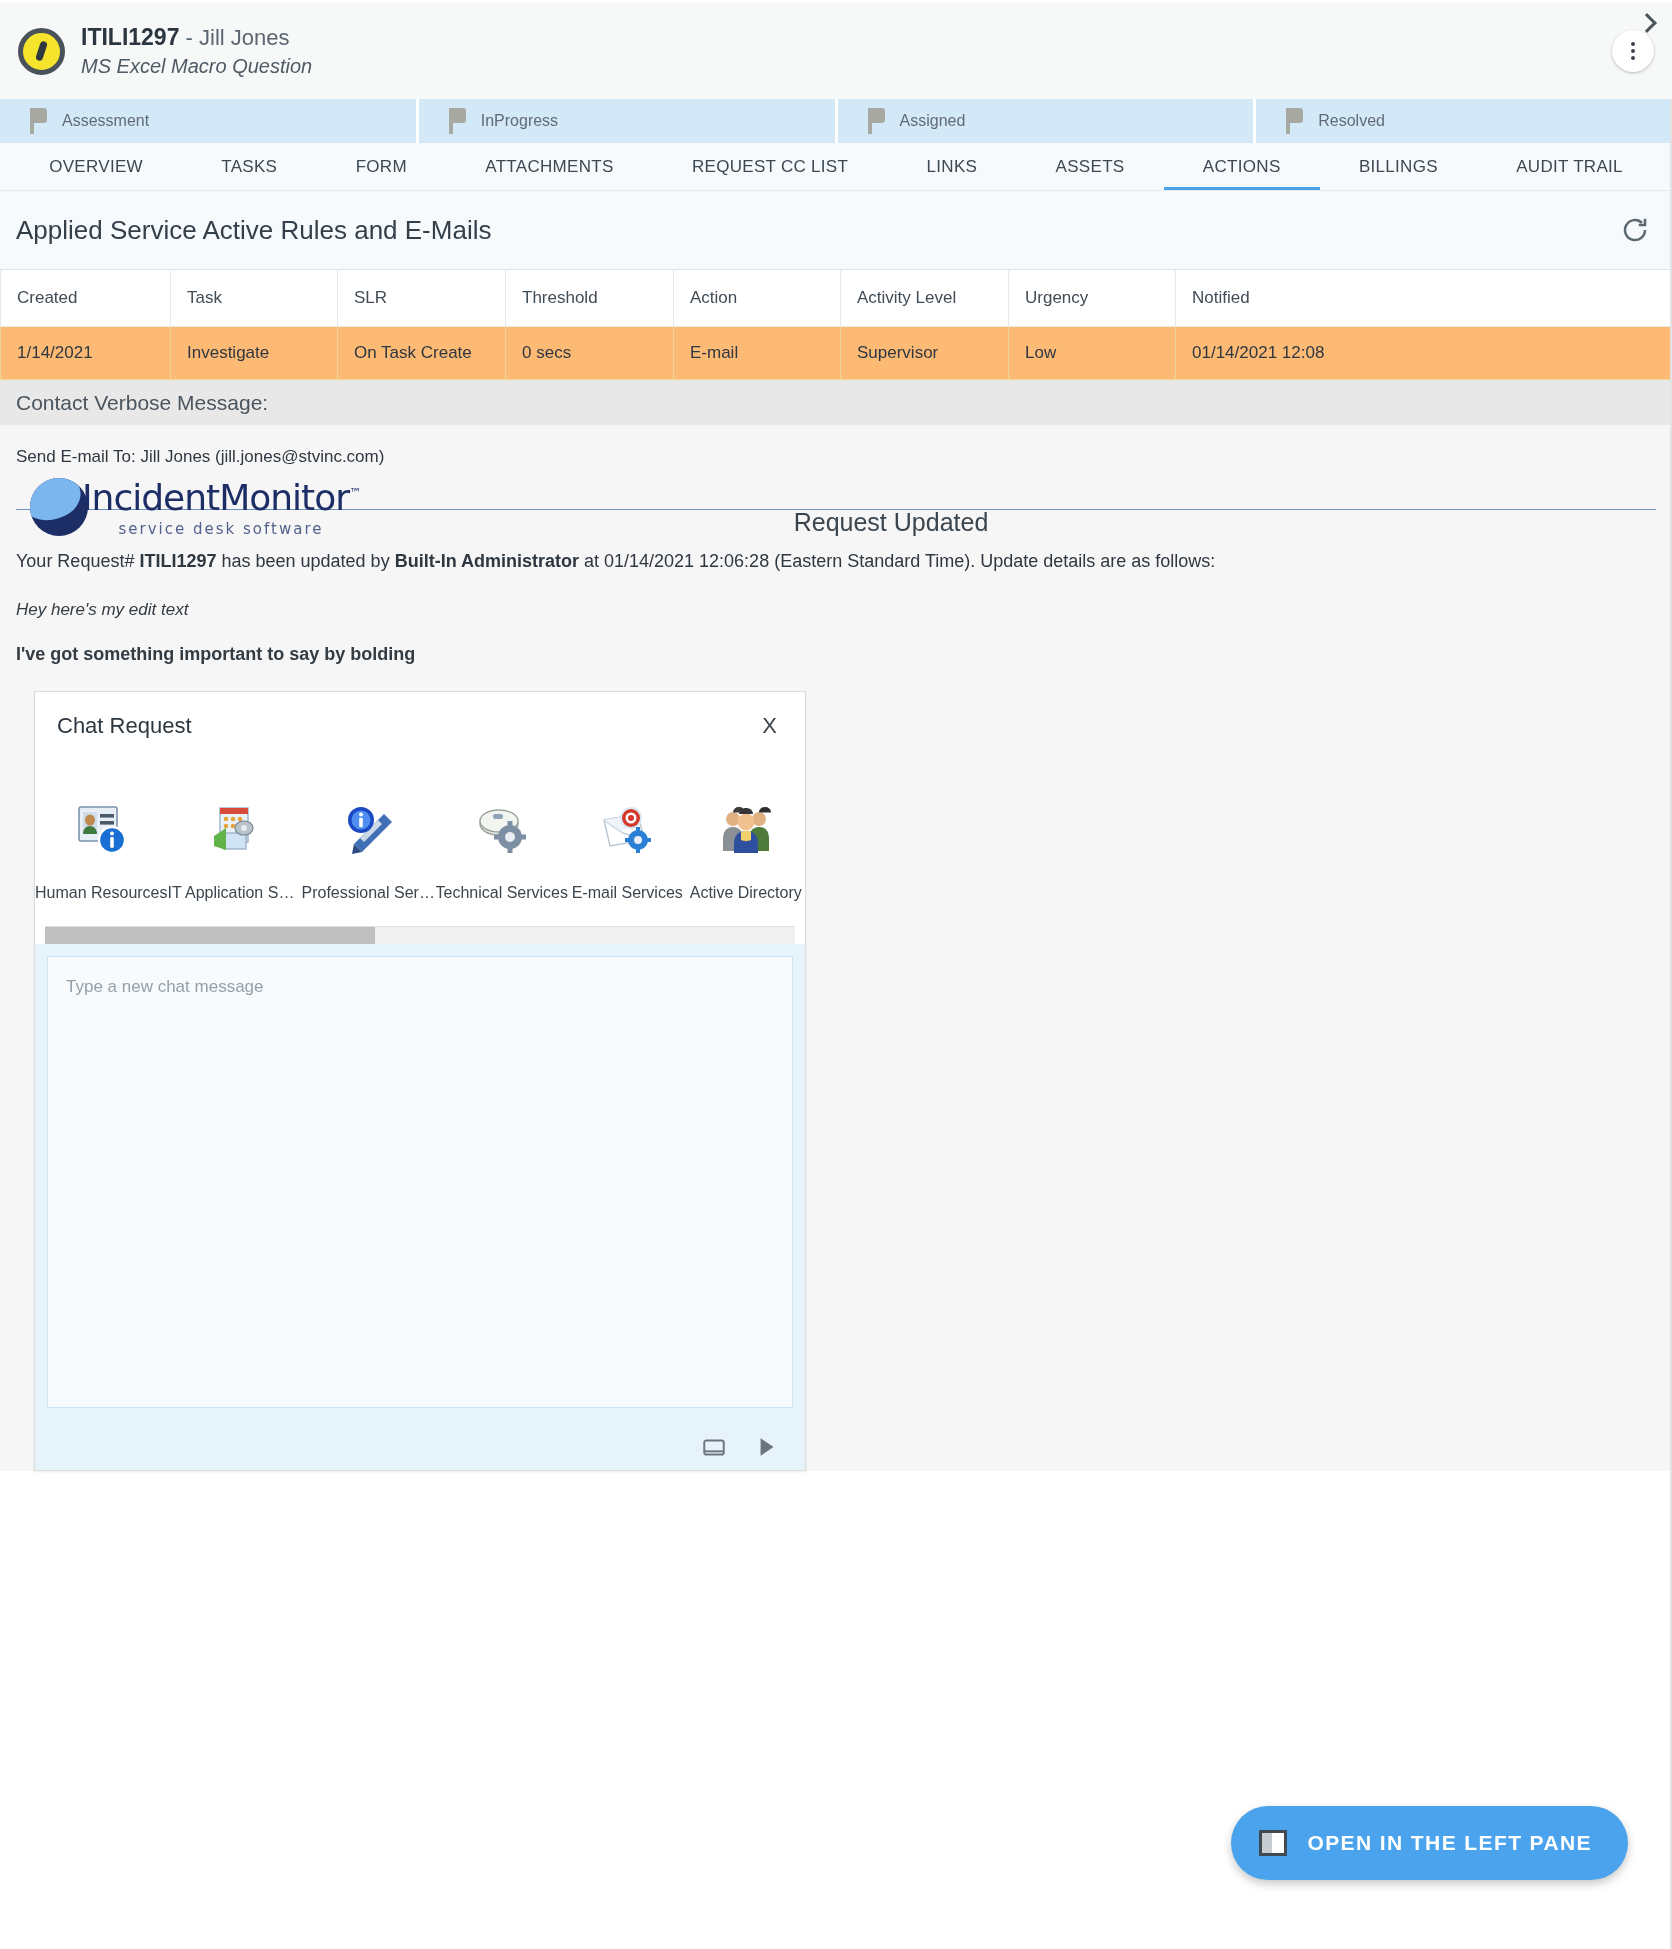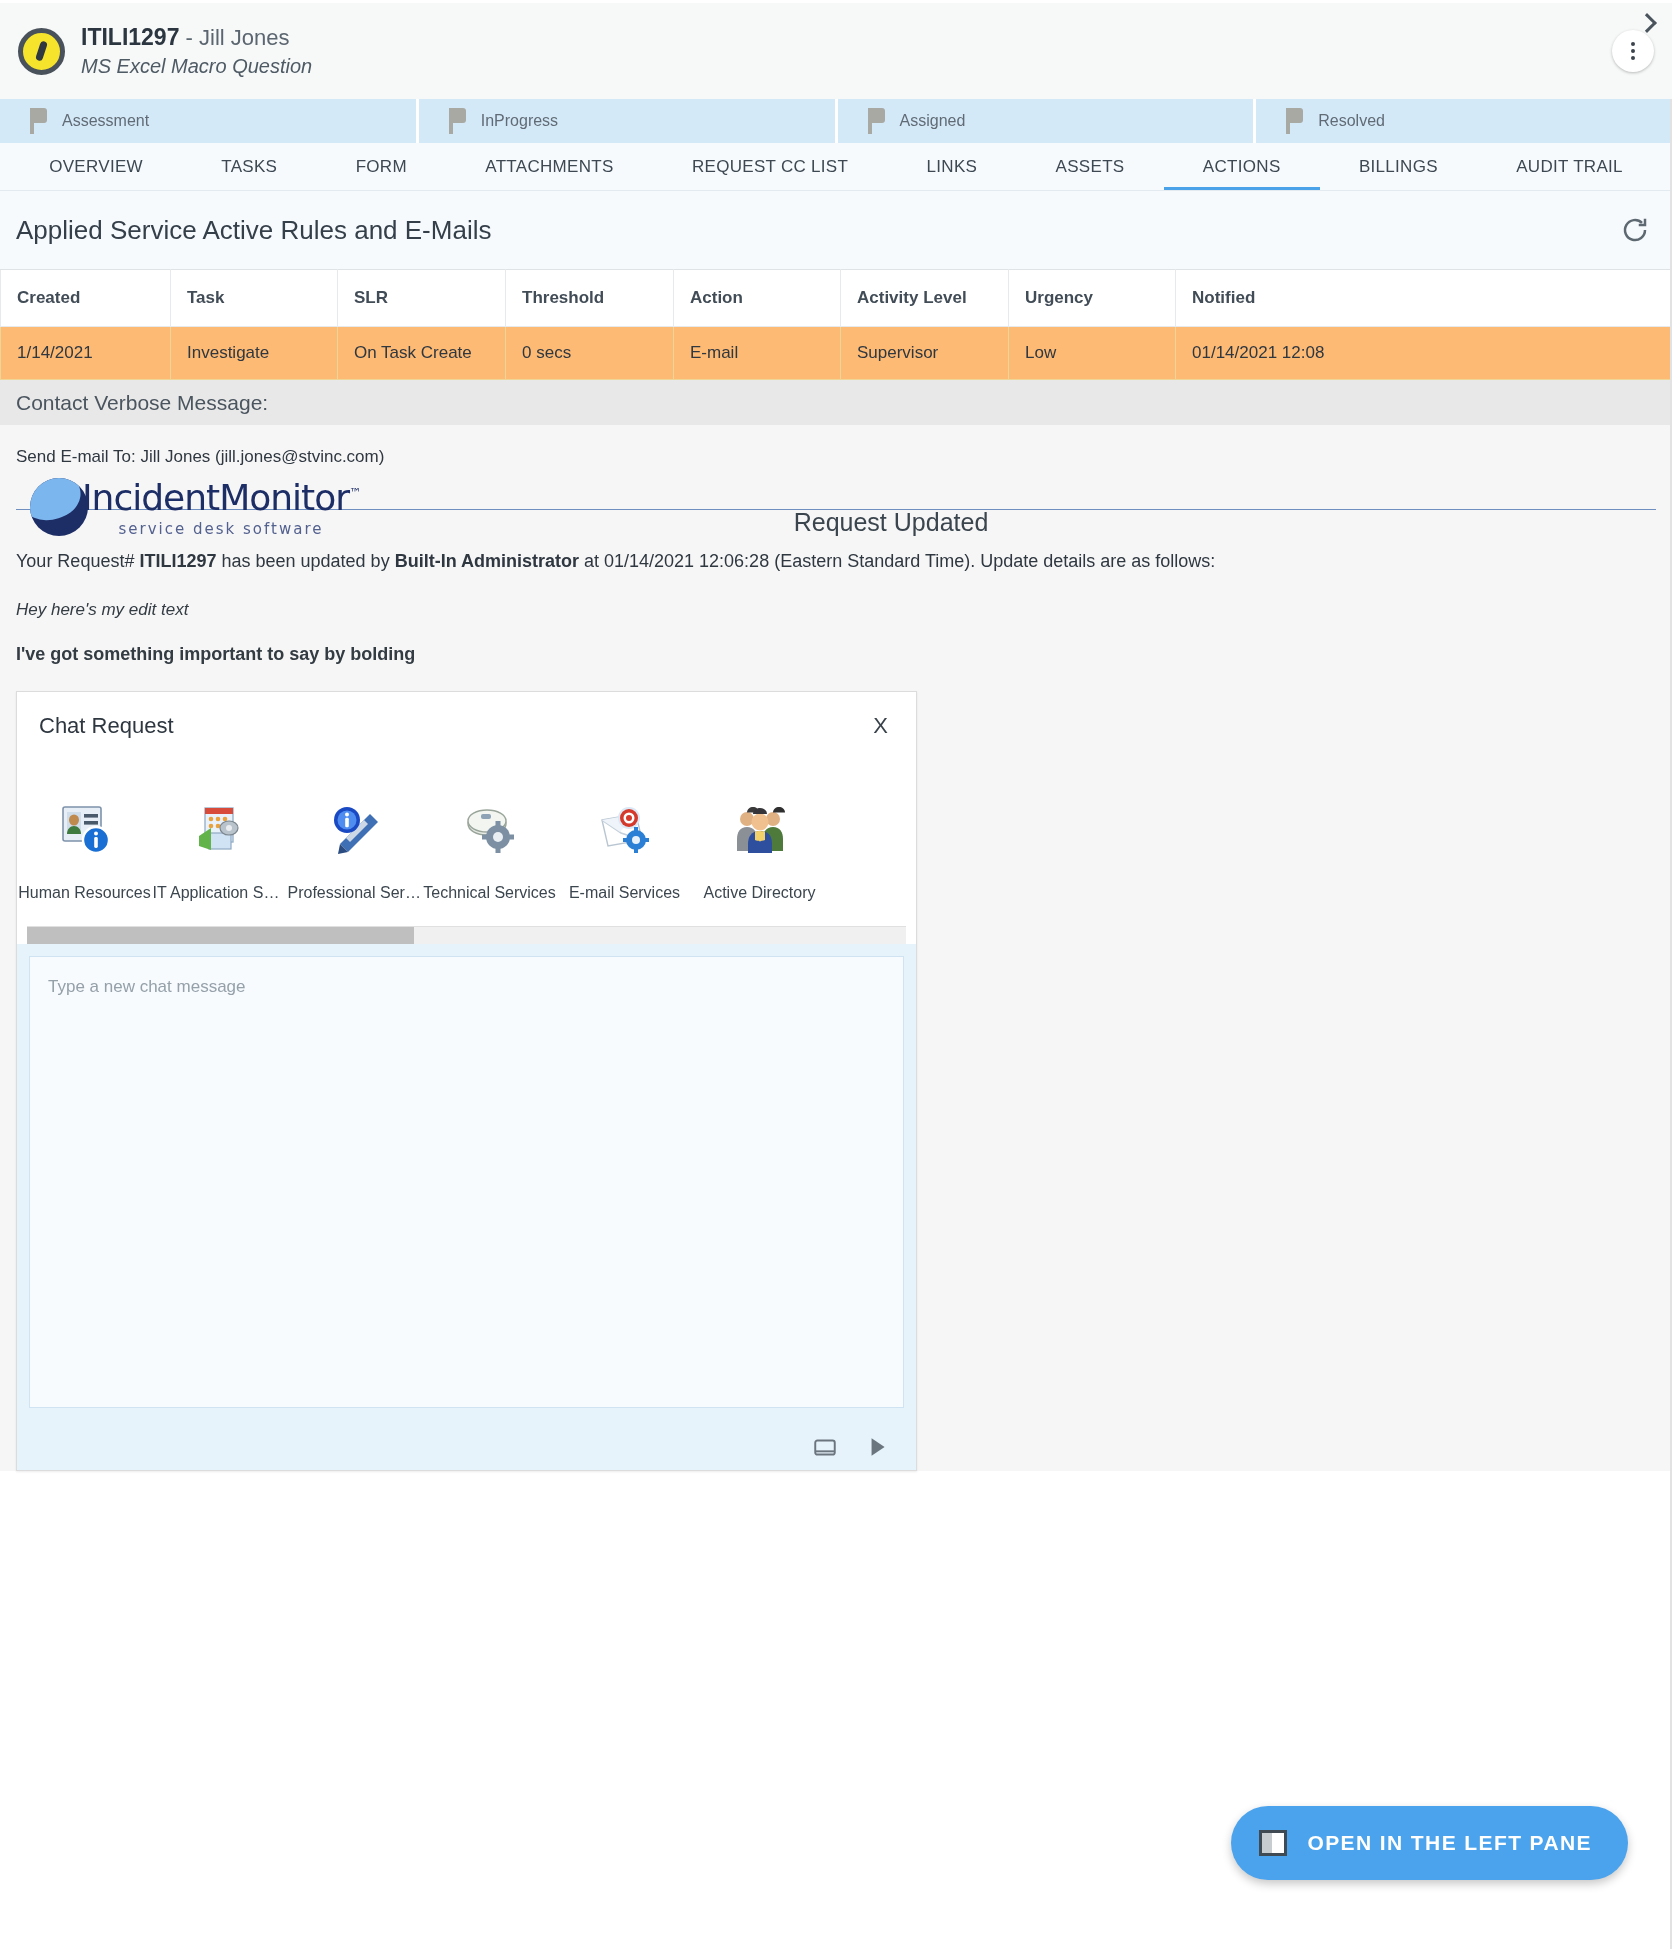--- a/index.html
+++ b/index.html
@@ -156,21 +156,21 @@
 
   
   table.slr {
     width: 1672px;
     border-collapse: collapse;
     table-layout: fixed;
   }
   table.slr th {
     background: #ffffff;
     text-align: left;
-    font-weight: 700;
+    font-weight: 400;
     font-size: 17px;
     color: #414c56;
     padding: 18px 0 18px 16px;
     border: 1px solid #e7eaec;
     border-top: 1px solid #dfe3e6;
   }
   table.slr td {
     background: #fdba74;
     font-size: 17px;
     color: #2f3740;
@@ -255,22 +255,22 @@
     margin-top: 28px;
   }
   .bold-text {
     font-size: 18px; color: #333b43;
     font-weight: bold;
     margin-top: 24px;
   }
 
   
   .chat-widget {
-    margin: 26px 0 0 0;
-    width: 901px;
+    margin: 26px 0 0 18px;
+    width: 772px;
     background: #ffffff;
     border: 1px solid #dcdcdc;
     box-shadow: 0 1px 2px rgba(0,0,0,.08);
   }
   .chat-head {
     height: 68px;
     display: flex; align-items: center;
     padding: 0 22px;
     justify-content: space-between;
   }

